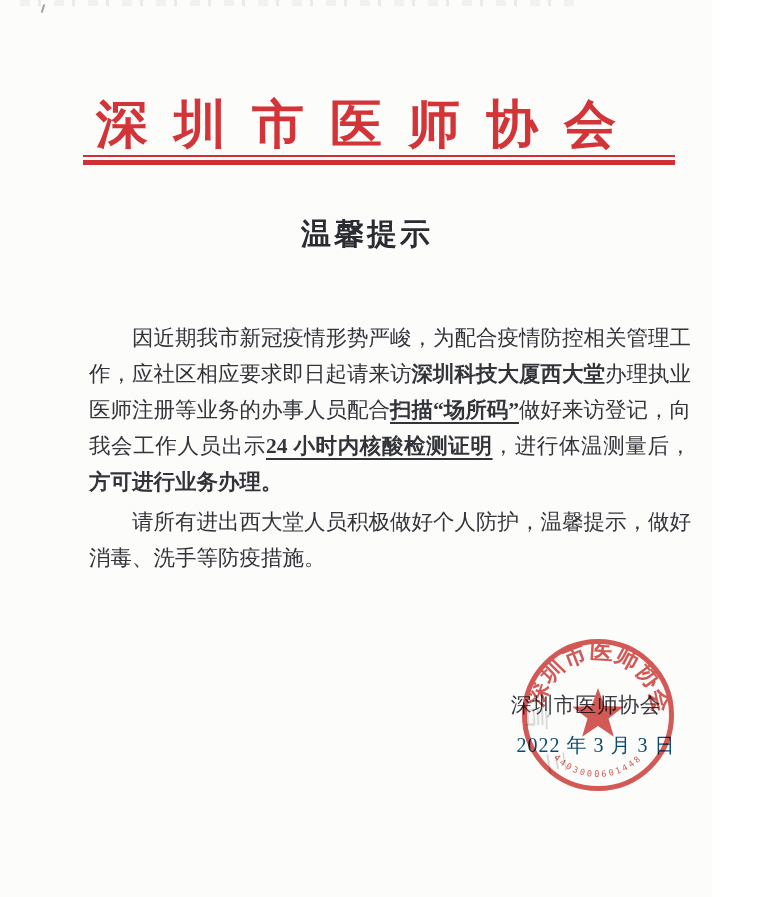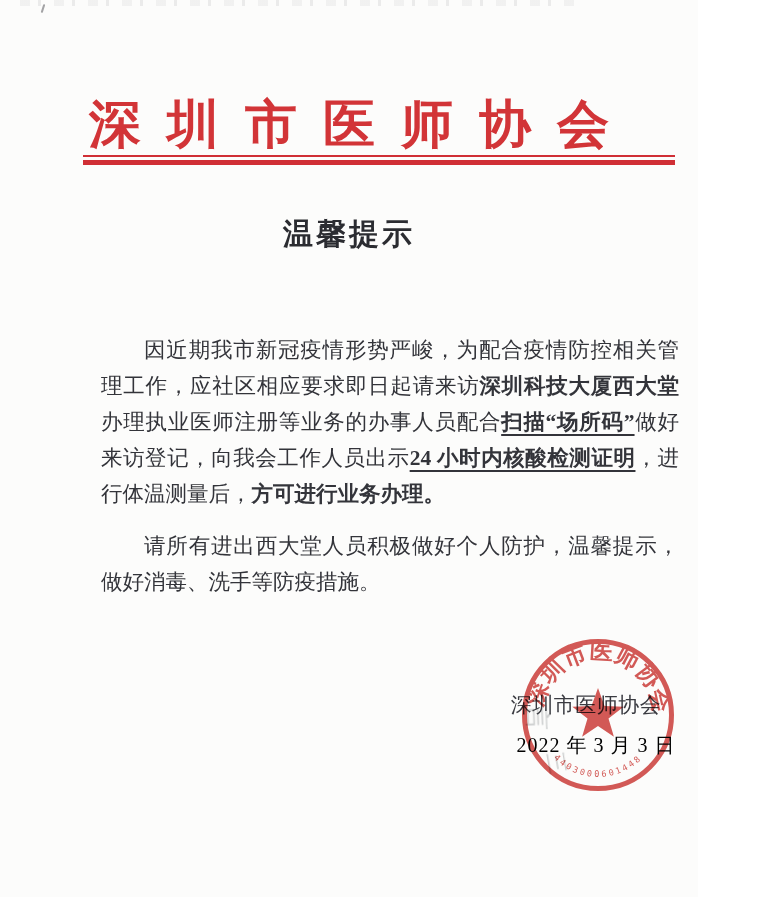--- a/index.html
+++ b/index.html
@@ -5,20 +5,21 @@
   html, body { margin: 0; padding: 0; }
   body { background: #ffffff; }
 
   .page {
     position: relative;
     width: 698px;
     height: 897px;
     background: #fcfcfb;
     overflow: hidden;
     font-family: "Liberation Serif", "DejaVu Serif", serif;
+    padding-left: 14px;
   }
 
   
   .scan-noise {
     position: absolute;
     left: 20px; top: 0;
     width: 560px; height: 6px;
     background: repeating-linear-gradient(90deg,
       rgba(120,120,125,0.10) 0 10px, transparent 10px 18px,
       rgba(120,120,125,0.16) 18px 21px, transparent 21px 34px);
@@ -51,42 +52,42 @@
     position: absolute;
     left: 83px; top: 155px;
     width: 592px;
     height: 3px;
     border-top: 2px solid #d02f35;
     border-bottom: 5px solid #d02f35;
   }
 
   .notice-title {
     position: absolute;
-    left: 0; top: 214px;
+    left: 11px; top: 214px;
     width: 100%;
     text-align: center;
     font-family: "Liberation Sans", "DejaVu Sans", sans-serif;
     font-size: 30px;
     font-weight: bold;
     color: #2b2c31;
     letter-spacing: 3px;
   }
 
   .body-text {
     position: absolute;
     left: 85px; top: 316px;
     width: 610px;
     font-size: 21.5px;
     line-height: 36px;
     color: #33343a;
     text-align: justify;
     text-justify: inter-character;
   }
   .body-text p {
-    margin: 16px;
+    margin: 4px;
     text-indent: 2em;
   }
   .b  { font-weight: bold; }
   .bu {
     font-weight: bold;
     text-decoration: underline;
     text-decoration-thickness: 1.5px;
     text-underline-offset: 5px;
     text-decoration-color: #33343a;
   }
@@ -100,21 +101,21 @@
     color: #3a3b41;
     letter-spacing: 0.5px;
     white-space: nowrap;
   }
   .sig-date {
     position: absolute;
     left: 486px; top: 732px;
     width: 220px;
     text-align: center;
     font-size: 20px;
-    color: #000000;
+    color: #0c4a6e;
     letter-spacing: 1px;
     white-space: nowrap;
   }
 
   .stamp {
     position: absolute;
     left: 513px; top: 630px;
     width: 170px; height: 170px;
     mix-blend-mode: multiply;
     opacity: 0.88;

